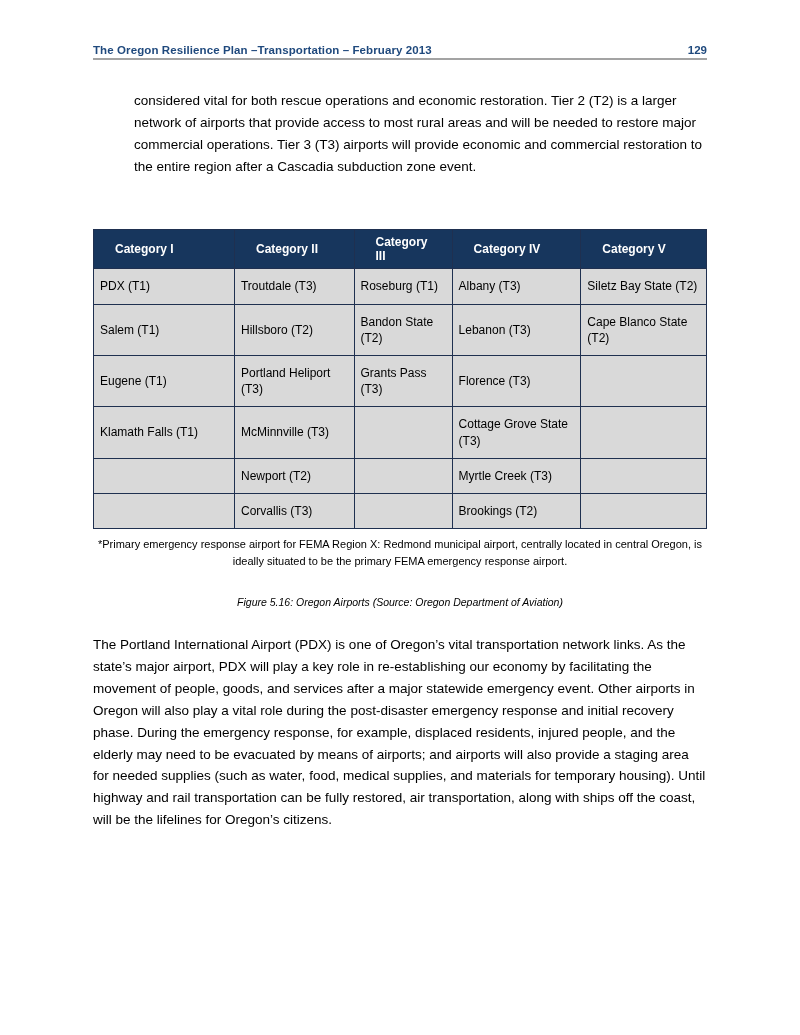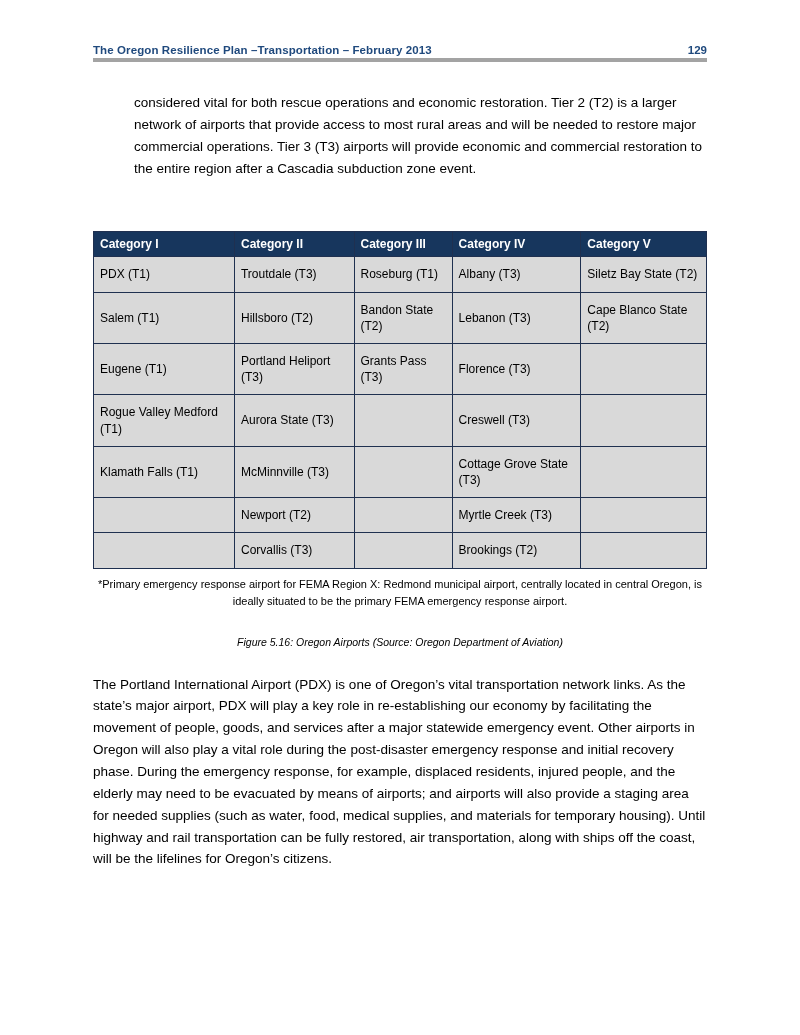--- a/index.html
+++ b/index.html
@@ -10,21 +10,21 @@
     margin: 0 auto;
     padding: 44px 93px 40px 93px;
     font-family: "Liberation Sans", sans-serif;
     color: #000000;
     background: #ffffff;
   }
   .doc-header {
     display: flex;
     justify-content: space-between;
     align-items: flex-end;
-    border-bottom: 4px solid #a3a3a3;
+    border-bottom: 2px solid #a3a3a3;
     padding-bottom: 2px;
     color: #1F497D;
     font-weight: bold;
     font-size: 11.5px;
   }
   .doc-header .title { letter-spacing: 0.1px; }
   .para {
     font-size: 13.5px;
     line-height: 1.62;
     margin: 0;
@@ -38,21 +38,21 @@
   }
   .airport-table th, .airport-table td {
     border: 1px solid #1F3050;
     text-align: left;
     vertical-align: middle;
   }
   .airport-table th {
     background: #17365D;
     color: #ffffff;
     font-weight: bold;
-    padding: 5px 6px;
+    padding: 5px 21px;
     font-size: 12px;
   }
   .airport-table td {
     background: #D9D9D9;
     padding: 9px 6px;
     line-height: 1.35;
   }
   .footnote {
     font-size: 11px;
     line-height: 1.55;
@@ -112,27 +112,20 @@
         <td>Cape Blanco State (T2)</td>
       </tr>
       <tr>
         <td>Eugene (T1)</td>
         <td>Portland Heliport (T3)</td>
         <td>Grants Pass (T3)</td>
         <td>Florence (T3)</td>
         <td></td>
       </tr>
       <tr>
-        <td>Rogue Valley Medford (T1)</td>
-        <td>Aurora State (T3)</td>
-        <td></td>
-        <td>Creswell (T3)</td>
-        <td></td>
-      </tr>
-      <tr>
         <td>Klamath Falls (T1)</td>
         <td>McMinnville (T3)</td>
         <td></td>
         <td>Cottage Grove State (T3)</td>
         <td></td>
       </tr>
       <tr>
         <td></td>
         <td>Newport (T2)</td>
         <td></td>

